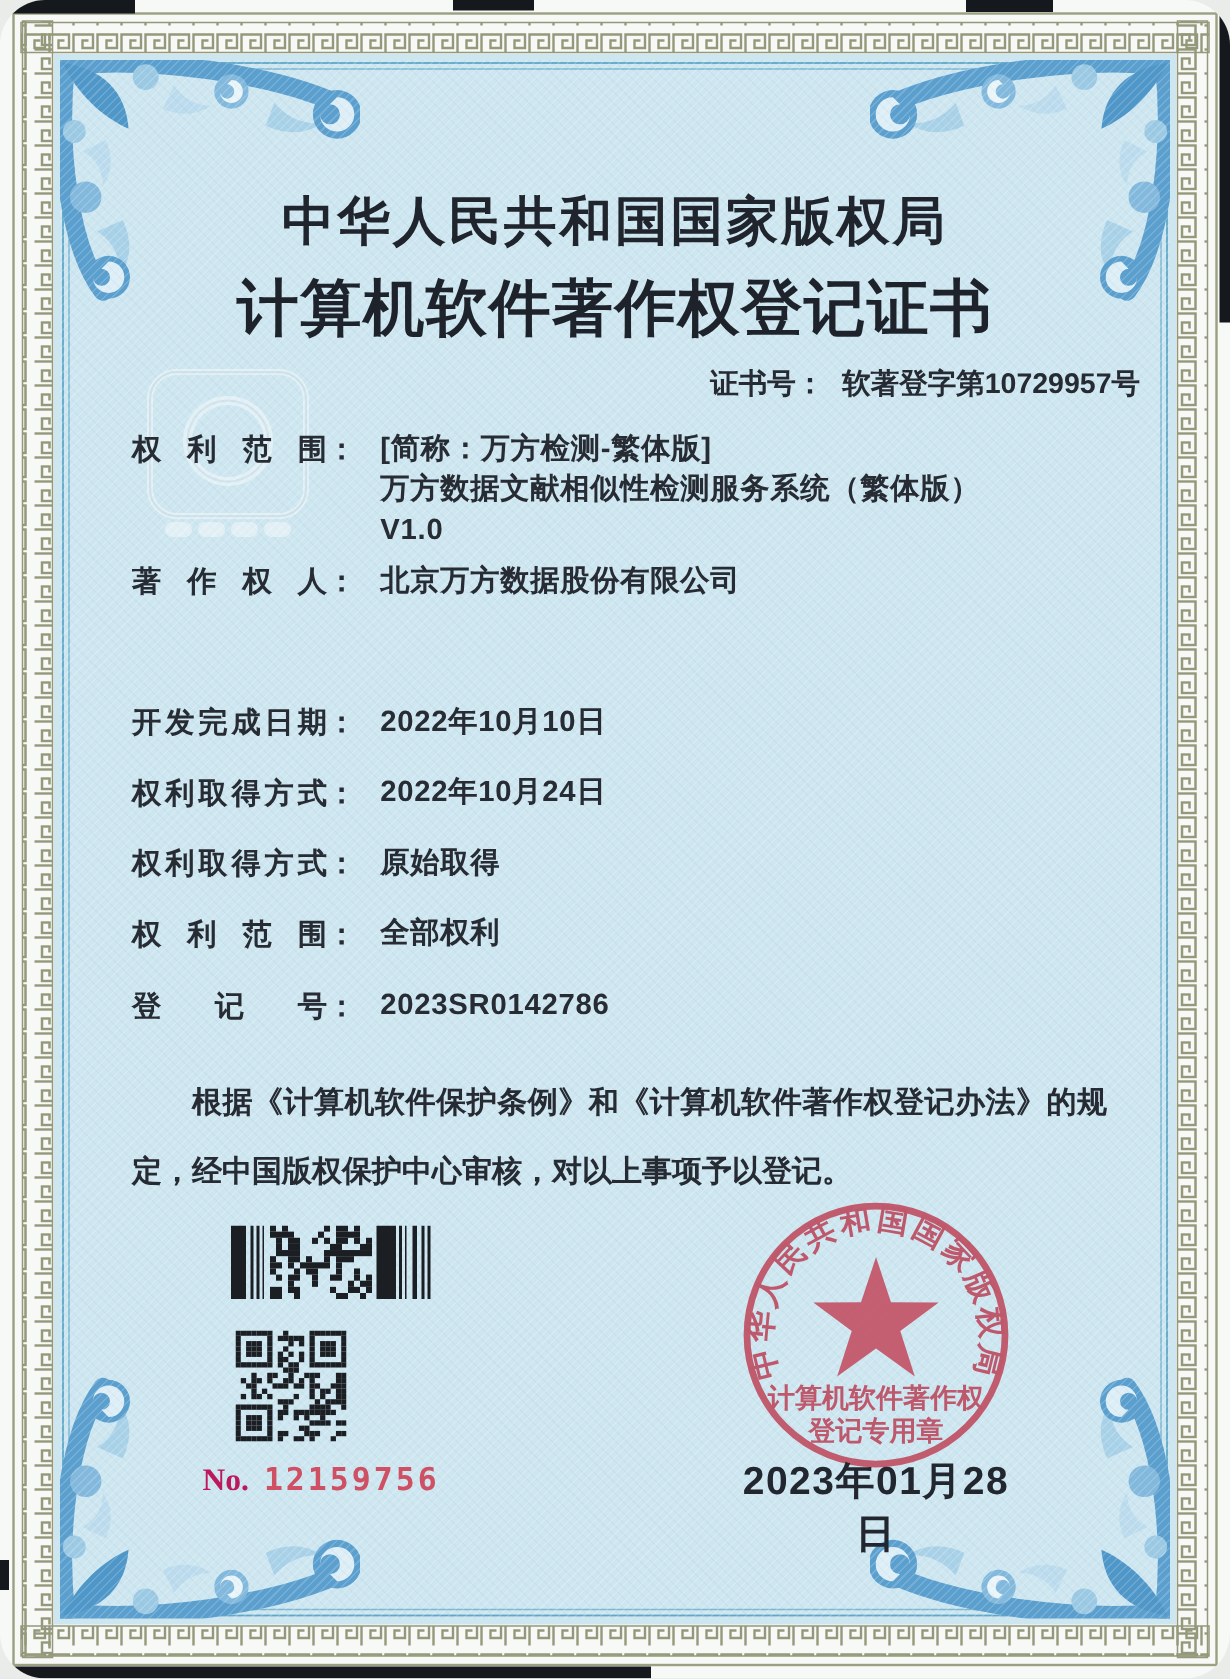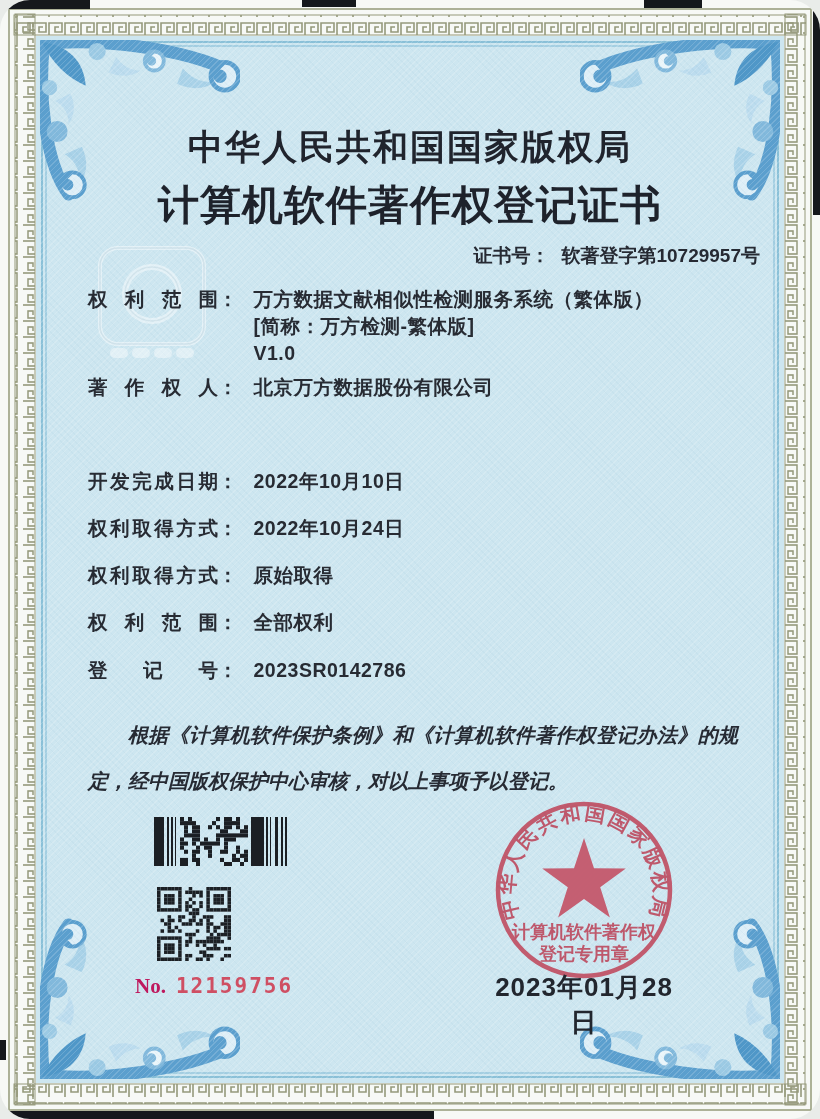--- a/index.html
+++ b/index.html
@@ -36,21 +36,21 @@
   .row{position:absolute; left:88px; display:flex; align-items:flex-start;}
   .lbl{
     width:130px; font-size:19.5px; font-weight:700;
     text-align:justify; text-align-last:justify; white-space:normal;
   }
   .colon{font-size:19.5px; font-weight:700;}
   .val{margin-left:16px; font-size:19.5px; font-weight:700; line-height:27px; letter-spacing:0.5px;}
   .statement{
     position:absolute; left:88px; top:712px; width:650px; margin:0;
     font-size:20px; font-weight:600; line-height:46px;
-    text-align:justify; text-indent:2em; color:#262a33;font-style:italic;
+    text-align:justify; text-indent:2em; color:#262a33;
   }
   .barcode{position:absolute; left:154px; top:817px;}
   .qrcode{position:absolute; left:157px; top:887px;}
   .serial{position:absolute; left:135px; top:974px; font-size:21px;}
   .serial-prefix{font-family:"Liberation Serif","DejaVu Serif",serif; font-weight:700; color:#be185d;}
   .serial-num{font-family:"DejaVu Sans Mono","Liberation Mono",monospace; font-weight:700; color:#cf4f63; letter-spacing:2px; margin-left:10px;}
   .seal{position:absolute; left:492px; top:798px; opacity:0.92;}
   .issue-date{
     position:absolute; left:492px; top:970px; width:184px; text-align:center;
     font-size:26px; font-weight:700; letter-spacing:1px; color:#22262e;
@@ -137,22 +137,22 @@
   <div class="authority">中华人民共和国国家版权局</div>
   <div class="title">计算机软件著作权登记证书</div>
   <div class="certno">
     <span>证书号：</span><span class="cv">软著登字第10729957号</span>
   </div>
 
   <div class="row" style="top:286px">
     <div class="lbl">权利范围</div>
       <div class="colon">：</div>
     <div class="val">
+      <div>[简称：万方检测-繁体版]</div>
       <div>万方数据文献相似性检测服务系统（繁体版）</div>
-      <div>[简称：万方检测-繁体版]</div>
       <div>V1.0</div>
     </div>
   </div>
 
   <div class="row" style="top:374px">
     <div class="lbl">著作权人</div>
       <div class="colon">：</div>
     <div class="val">北京万方数据股份有限公司</div>
   </div>
 

